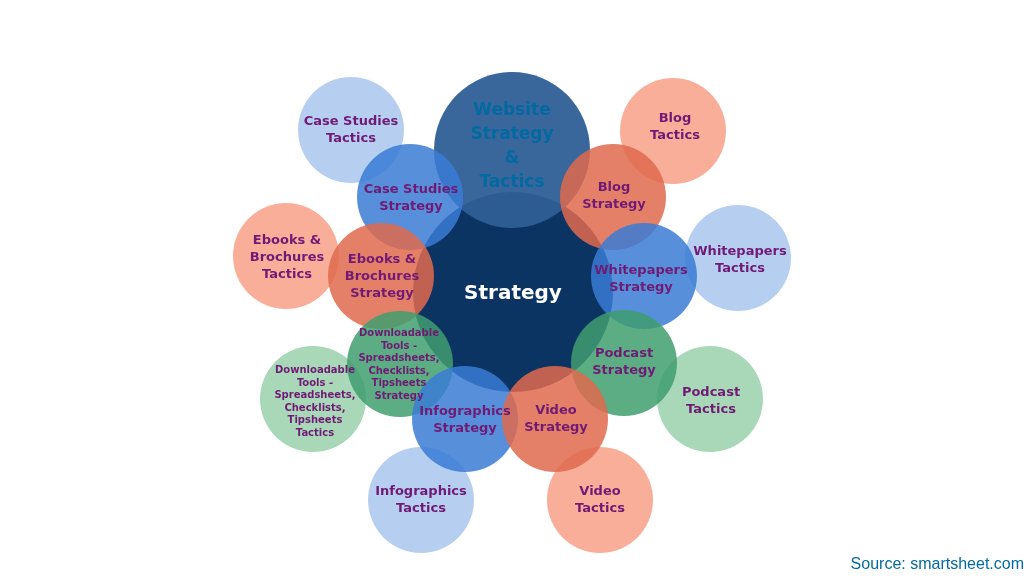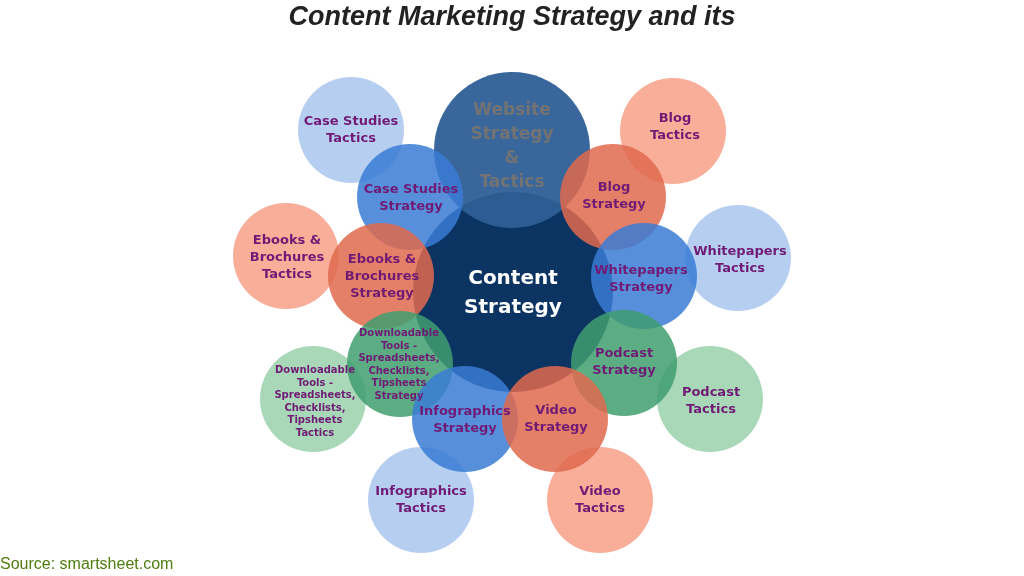--- a/index.html
+++ b/index.html
@@ -1,32 +1,31 @@
 <!DOCTYPE html>
 <html><head>
 <meta charset="utf-8">
 <style>
   html,body{margin:0;padding:0;background:#ffffff;}
   body{width:1024px;height:576px;position:relative;overflow:hidden;font-family:"Liberation Sans",sans-serif;}
   .title{position:absolute;left:0;top:2px;width:1024px;text-align:center;font-family:"Liberation Sans",sans-serif;font-style:italic;font-weight:bold;font-size:27px;line-height:29px;color:#222;}
   .title span{display:block;}
-  .source{position:absolute;left:0;top:555px;width:1024px;text-align:left;font-size:16px;color:#4d7c0f;font-family:"Liberation Sans",sans-serif;}
+  .source{position:absolute;left:0;top:555px;width:1024px;text-align:right;font-size:16px;color:#0369a1;font-family:"Liberation Sans",sans-serif;}
   svg{position:absolute;left:0;top:0;}
   .lbl{position:absolute;display:flex;flex-direction:column;align-items:center;justify-content:center;text-align:center;font-family:"DejaVu Sans",sans-serif;font-weight:bold;color:#701a75;transform:translate(-50%,-50%);}
   .lbl span{display:block;white-space:nowrap;}
   .lbl.s13{font-size:13px;line-height:17px;}
   .lbl.s10{font-size:10px;line-height:12.5px;}
-  .lbl.big{color:#737373;font-size:17px;line-height:24px;justify-content:space-between;}
+  .lbl.big{color:#0369a1;font-size:17px;line-height:24px;justify-content:space-between;}
   .lbl.huge{color:#ffffff;font-size:20px;line-height:29px;}
 </style>
 </head>
 <body>
 
 <div class="title">
-  <span>Content Marketing Strategy and its</span>
 </div>
 
 <svg width="1024" height="576">
 
   <circle cx="351" cy="130" r="53" fill="#a9c7ee" opacity="0.85"></circle>
   <circle cx="673" cy="131" r="53" fill="#f7a58e" opacity="0.9"></circle>
   <circle cx="286" cy="256" r="53" fill="#f7a58e" opacity="0.9"></circle>
   <circle cx="738" cy="258" r="53" fill="#a9c7ee" opacity="0.85"></circle>
   <circle cx="313" cy="399" r="53" fill="#9fd4b0" opacity="0.9"></circle>
   <circle cx="710" cy="399" r="53" fill="#9fd4b0" opacity="0.9"></circle>
@@ -41,21 +40,20 @@
   <circle cx="613" cy="197" r="53" fill="#e06a4e" opacity="0.85"></circle>
   <circle cx="381" cy="276" r="53" fill="#e06a4e" opacity="0.85"></circle>
   <circle cx="644" cy="276" r="53" fill="#3a7bd5" opacity="0.85"></circle>
   <circle cx="400" cy="364" r="53" fill="#3f9e6e" opacity="0.85"></circle>
   <circle cx="624" cy="363" r="53" fill="#3f9e6e" opacity="0.85"></circle>
   <circle cx="465" cy="419" r="53" fill="#3a7bd5" opacity="0.85"></circle>
   <circle cx="555" cy="419" r="53" fill="#e06a4e" opacity="0.85"></circle>
 </svg>
 
 <div class="lbl huge" style="left:513px;top:292px;">
-  <span>Content</span>
     <span>Strategy</span>
 </div>
 
 <div class="lbl big" style="left:512px;top:145px;">
   <span>Website</span>
     <span>Strategy</span>
     <span>&amp;</span>
     <span>Tactics</span>
 </div>
 

